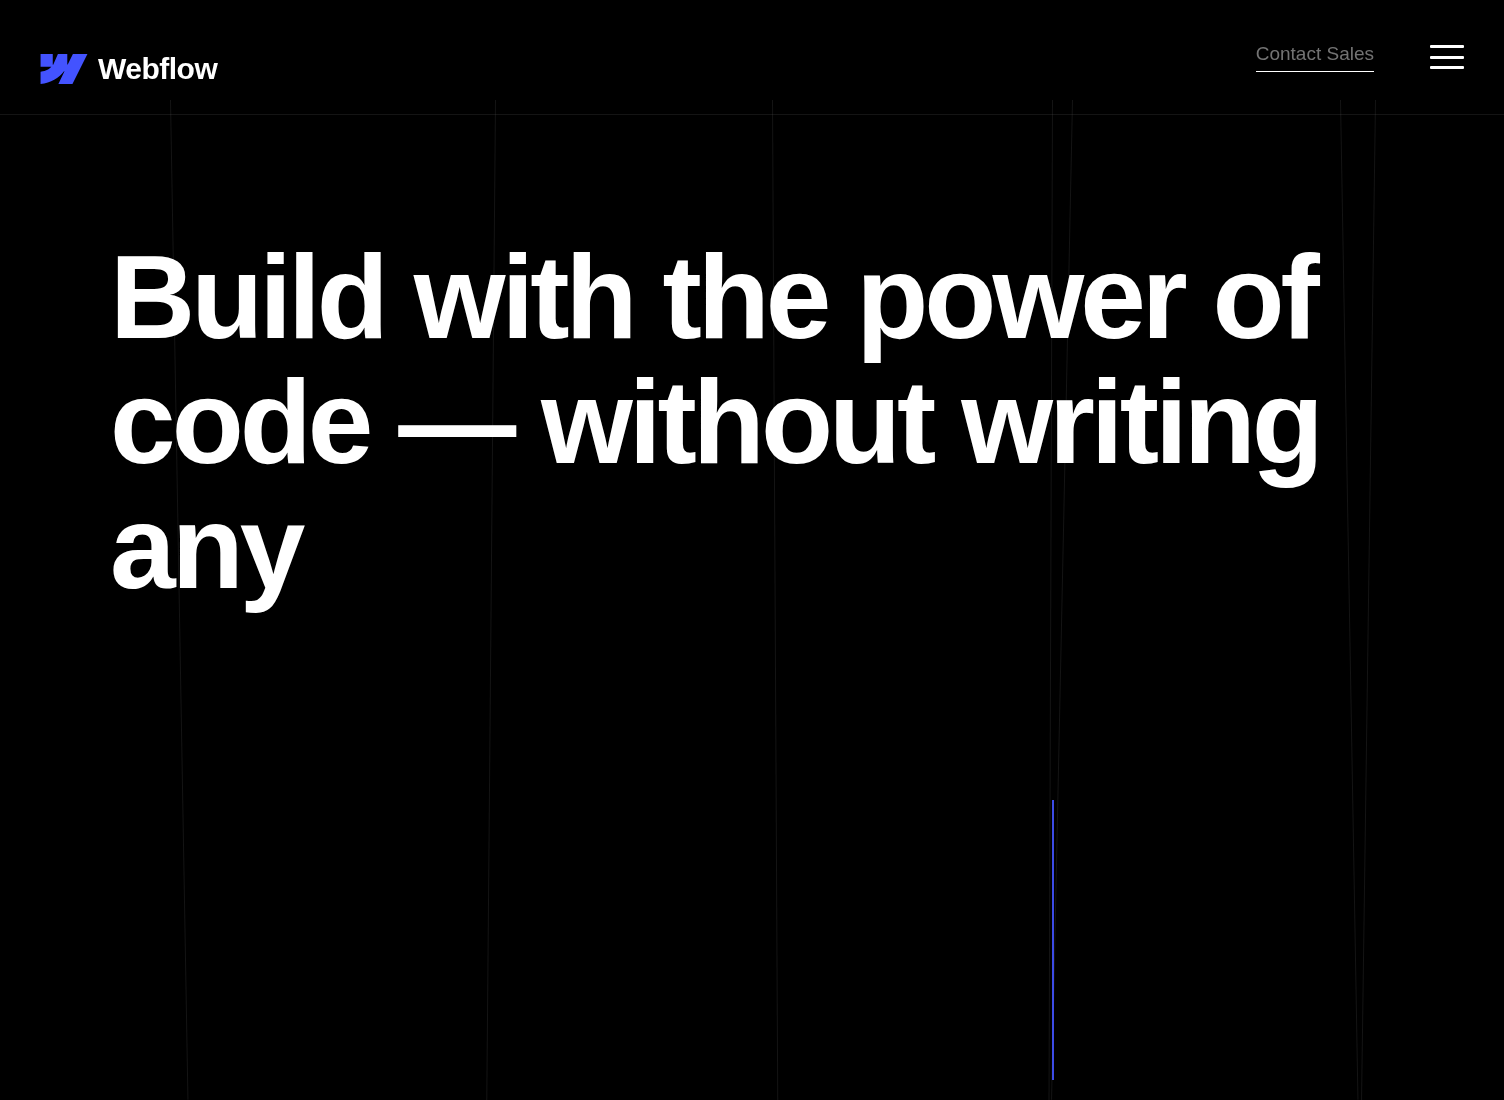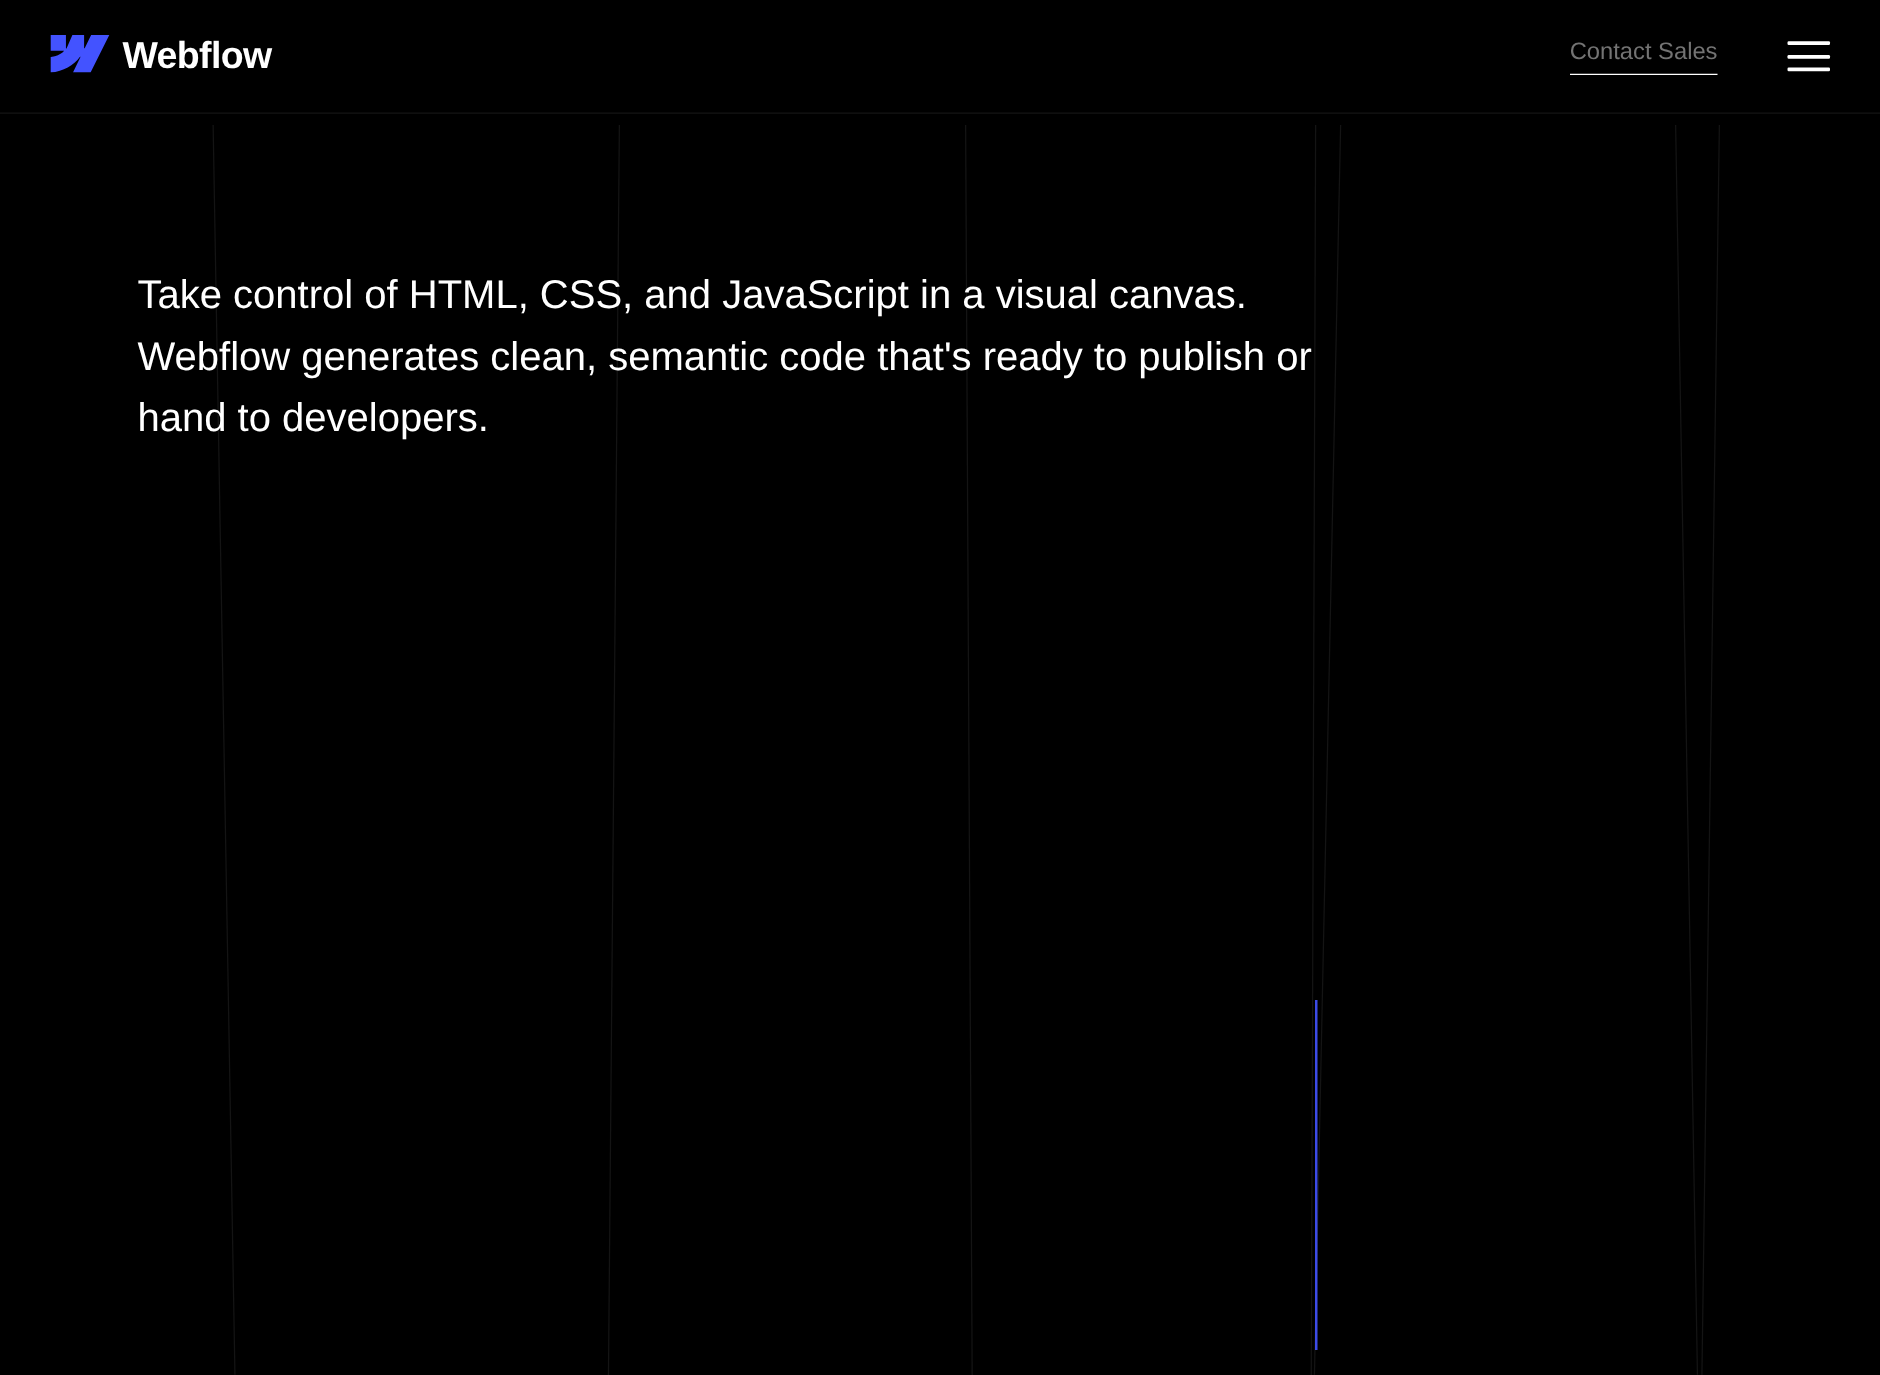--- a/index.html
+++ b/index.html
@@ -49,21 +49,23 @@
       z-index: 10;
       display: flex;
       align-items: center;
       justify-content: space-between;
       padding: 28px 40px 28px 40px;
       border-bottom: 1px solid rgba(100, 100, 100, 0.2);
     }
     
     .logo {
       display: flex;
+      align-items: center;
       gap: 10px;
+      margin-top: 24px;
     }
     
     .logo-icon {
       width: 48px;
       height: 30px;
     }
     
     .logo-text {
       font-size: 30px;
       font-weight: 700;
@@ -165,14 +167,14 @@
     <a class="contact-link">Contact Sales</a>
     <div class="hamburger">
       <div class="hamburger-line"></div>
       <div class="hamburger-line"></div>
       <div class="hamburger-line"></div>
     </div>
   </div>
 </header>
 
 <main class="hero">
-  <p class="hero-subtitle">Take control of HTML, CSS, and JavaScript in a visual canvas. Webflow generates clean, semantic code that's ready to publish or hand to developers.</p>
+  <h1 class="hero-title">Build with the power of code — without writing any</h1>
 </main>
 
 </body></html>

